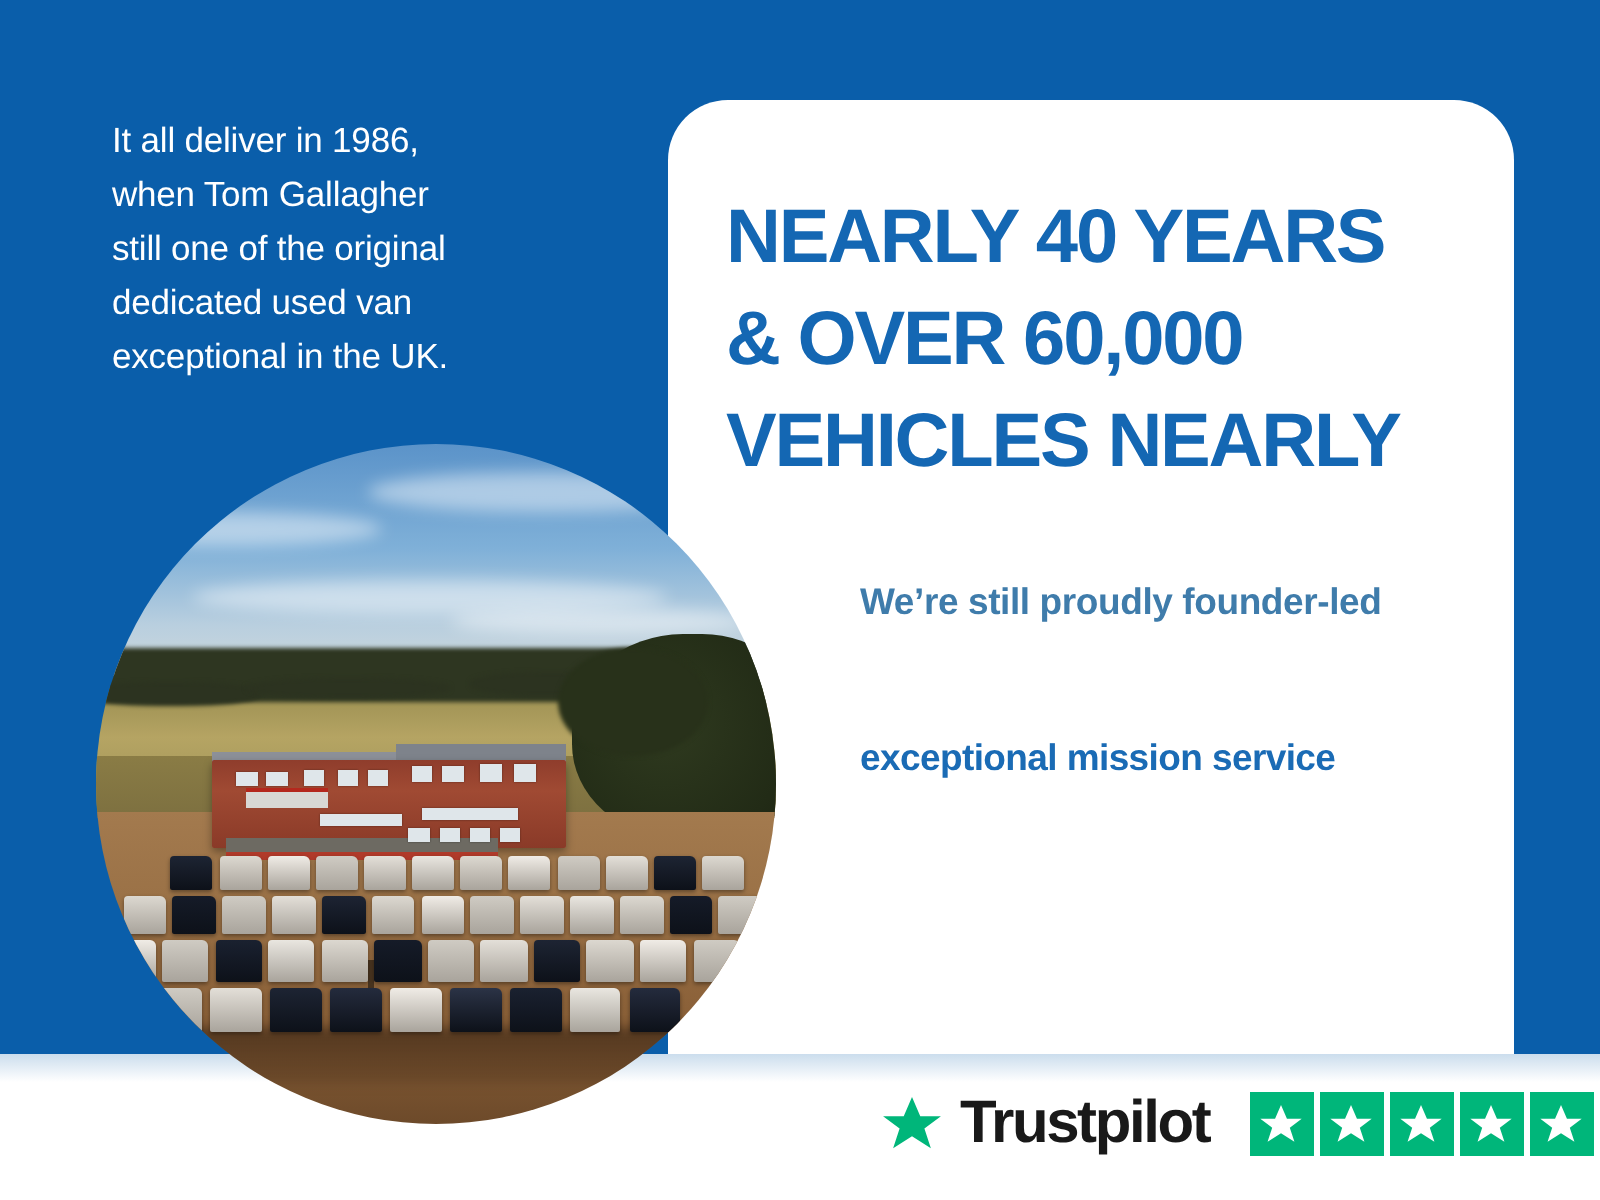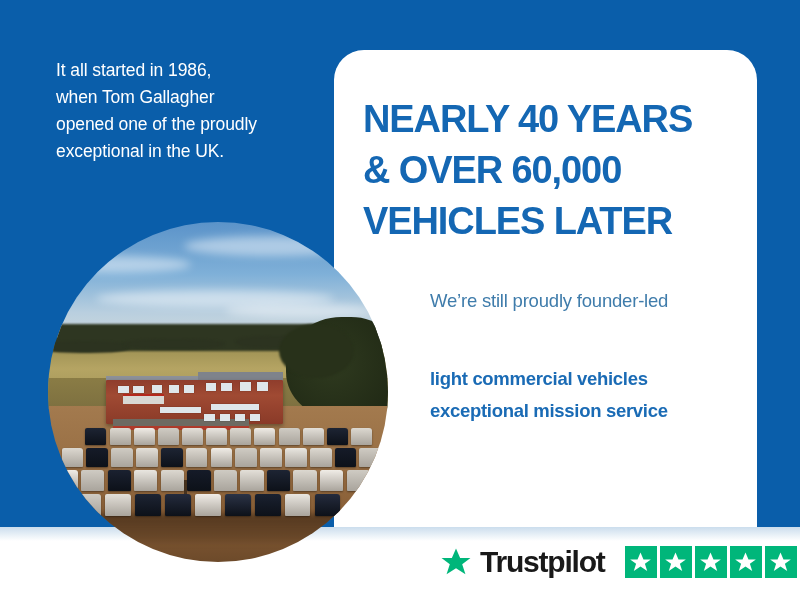--- a/index.html
+++ b/index.html
@@ -76,21 +76,21 @@
     background:#ffffff;border-radius:30px;z-index:4;
   }
   .headline{
     position:absolute;left:29px;top:44px;width:380px;
     color:#1467b3;font-weight:700;font-size:38px;line-height:51px;
     letter-spacing:-1.1px;
   }
   .headline div{white-space:nowrap;}
   .sub{
     position:absolute;left:96px;top:235px;width:320px;
-    color:#3f7cab;font-size:18.5px;line-height:32px;font-weight:400;
+    color:#3f7cab;font-size:18.5px;line-height:32px;font-weight:700;
     letter-spacing:-0.2px;
   }
   .sub div{white-space:nowrap;}
   .mission{
     position:absolute;left:96px;top:313px;width:320px;
     color:#1a6bb5;font-size:18.5px;line-height:32px;font-weight:700;
     letter-spacing:-0.3px;
   }
   .mission div{white-space:nowrap;}
 
@@ -116,23 +116,24 @@
   .star-tile{width:32px;height:32px;background:#00b67a;
      display:flex;align-items:center;justify-content:center;}
   .star-tile svg{width:23px;height:23px;display:block;}
 </style>
 </head>
 <body>
 
 <div id="stage">
 
   <div class="intro">
-    <div>It all started in 1986,</div>
+    <div>It all deliver in 1986,</div>
     <div>when Tom Gallagher</div>
-    <div>opened one of the proudly</div>
+    <div>still one of the original</div>
+    <div>dedicated used van</div>
     <div>exceptional in the UK.</div>
   </div>
 
   <div class="photo-wrap">
     <div class="photo">
       <div class="sky"></div>
       <div class="cloud c1"></div>
       <div class="cloud c2"></div>
       <div class="cloud c3"></div>
       <div class="cloud c4"></div>
@@ -222,27 +223,26 @@
         <div class="win" style="left: 50.5%; top: 56.6%; width: 3%; height: 2%;"></div>
         <div class="win" style="left: 55%; top: 56.4%; width: 3%; height: 2%;"></div>
         <div class="win" style="left: 59.5%; top: 56.4%; width: 3%; height: 2%;"></div>
       </div>
   </div>
 
   <div class="card">
     <div class="headline">
       <div>NEARLY 40 YEARS</div>
       <div>&amp; OVER 60,000</div>
-      <div>VEHICLES LATER</div>
+      <div>VEHICLES NEARLY</div>
     </div>
     <div class="sub">
       <div>We’re still proudly founder-led</div>
     </div>
     <div class="mission">
-      <div>light commercial vehicles</div>
       <div>exceptional mission service</div>
     </div>
   </div>
 
   <div class="footer">
     <div class="footer-shade"></div>
     <div class="trust">
       <svg class="tp-star" viewBox="0 0 24 24">
         <polygon fill="#00b67a" points="12,1.2 15.2,8.6 23.2,8.6 16.8,13.4 19.3,21 12,16.4 4.7,21 7.2,13.4 0.8,8.6 8.8,8.6"></polygon>
       </svg>

